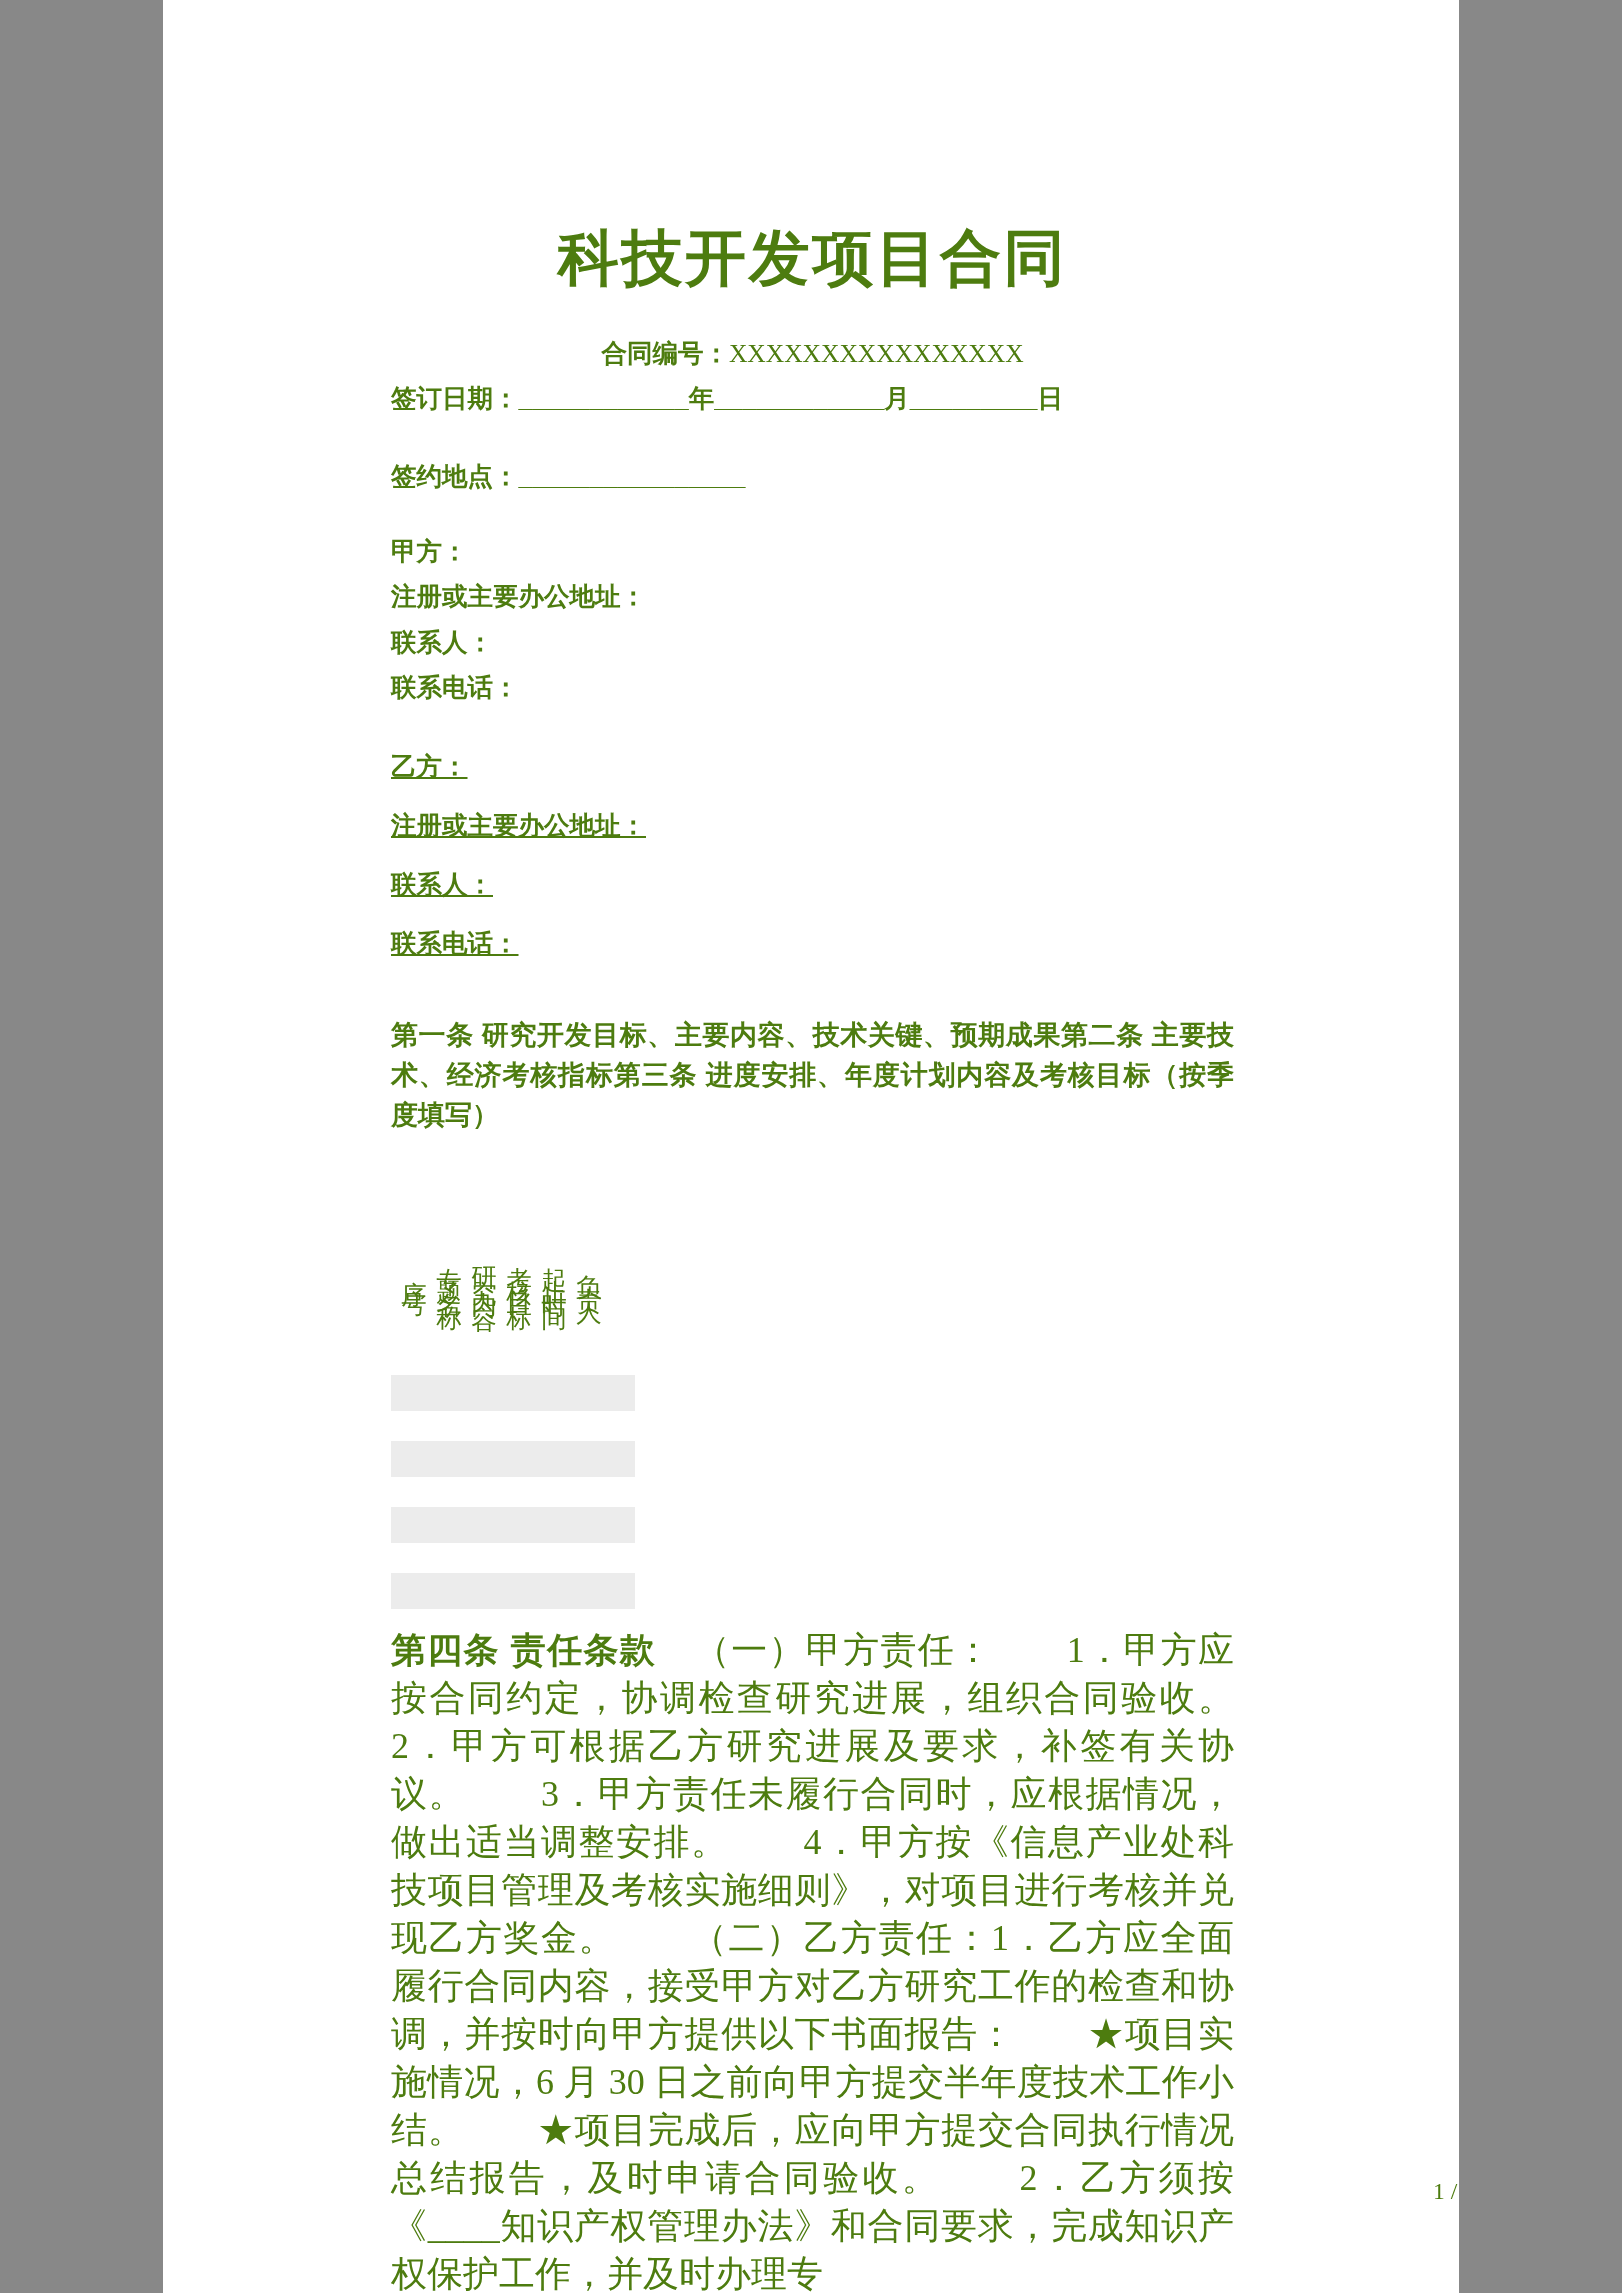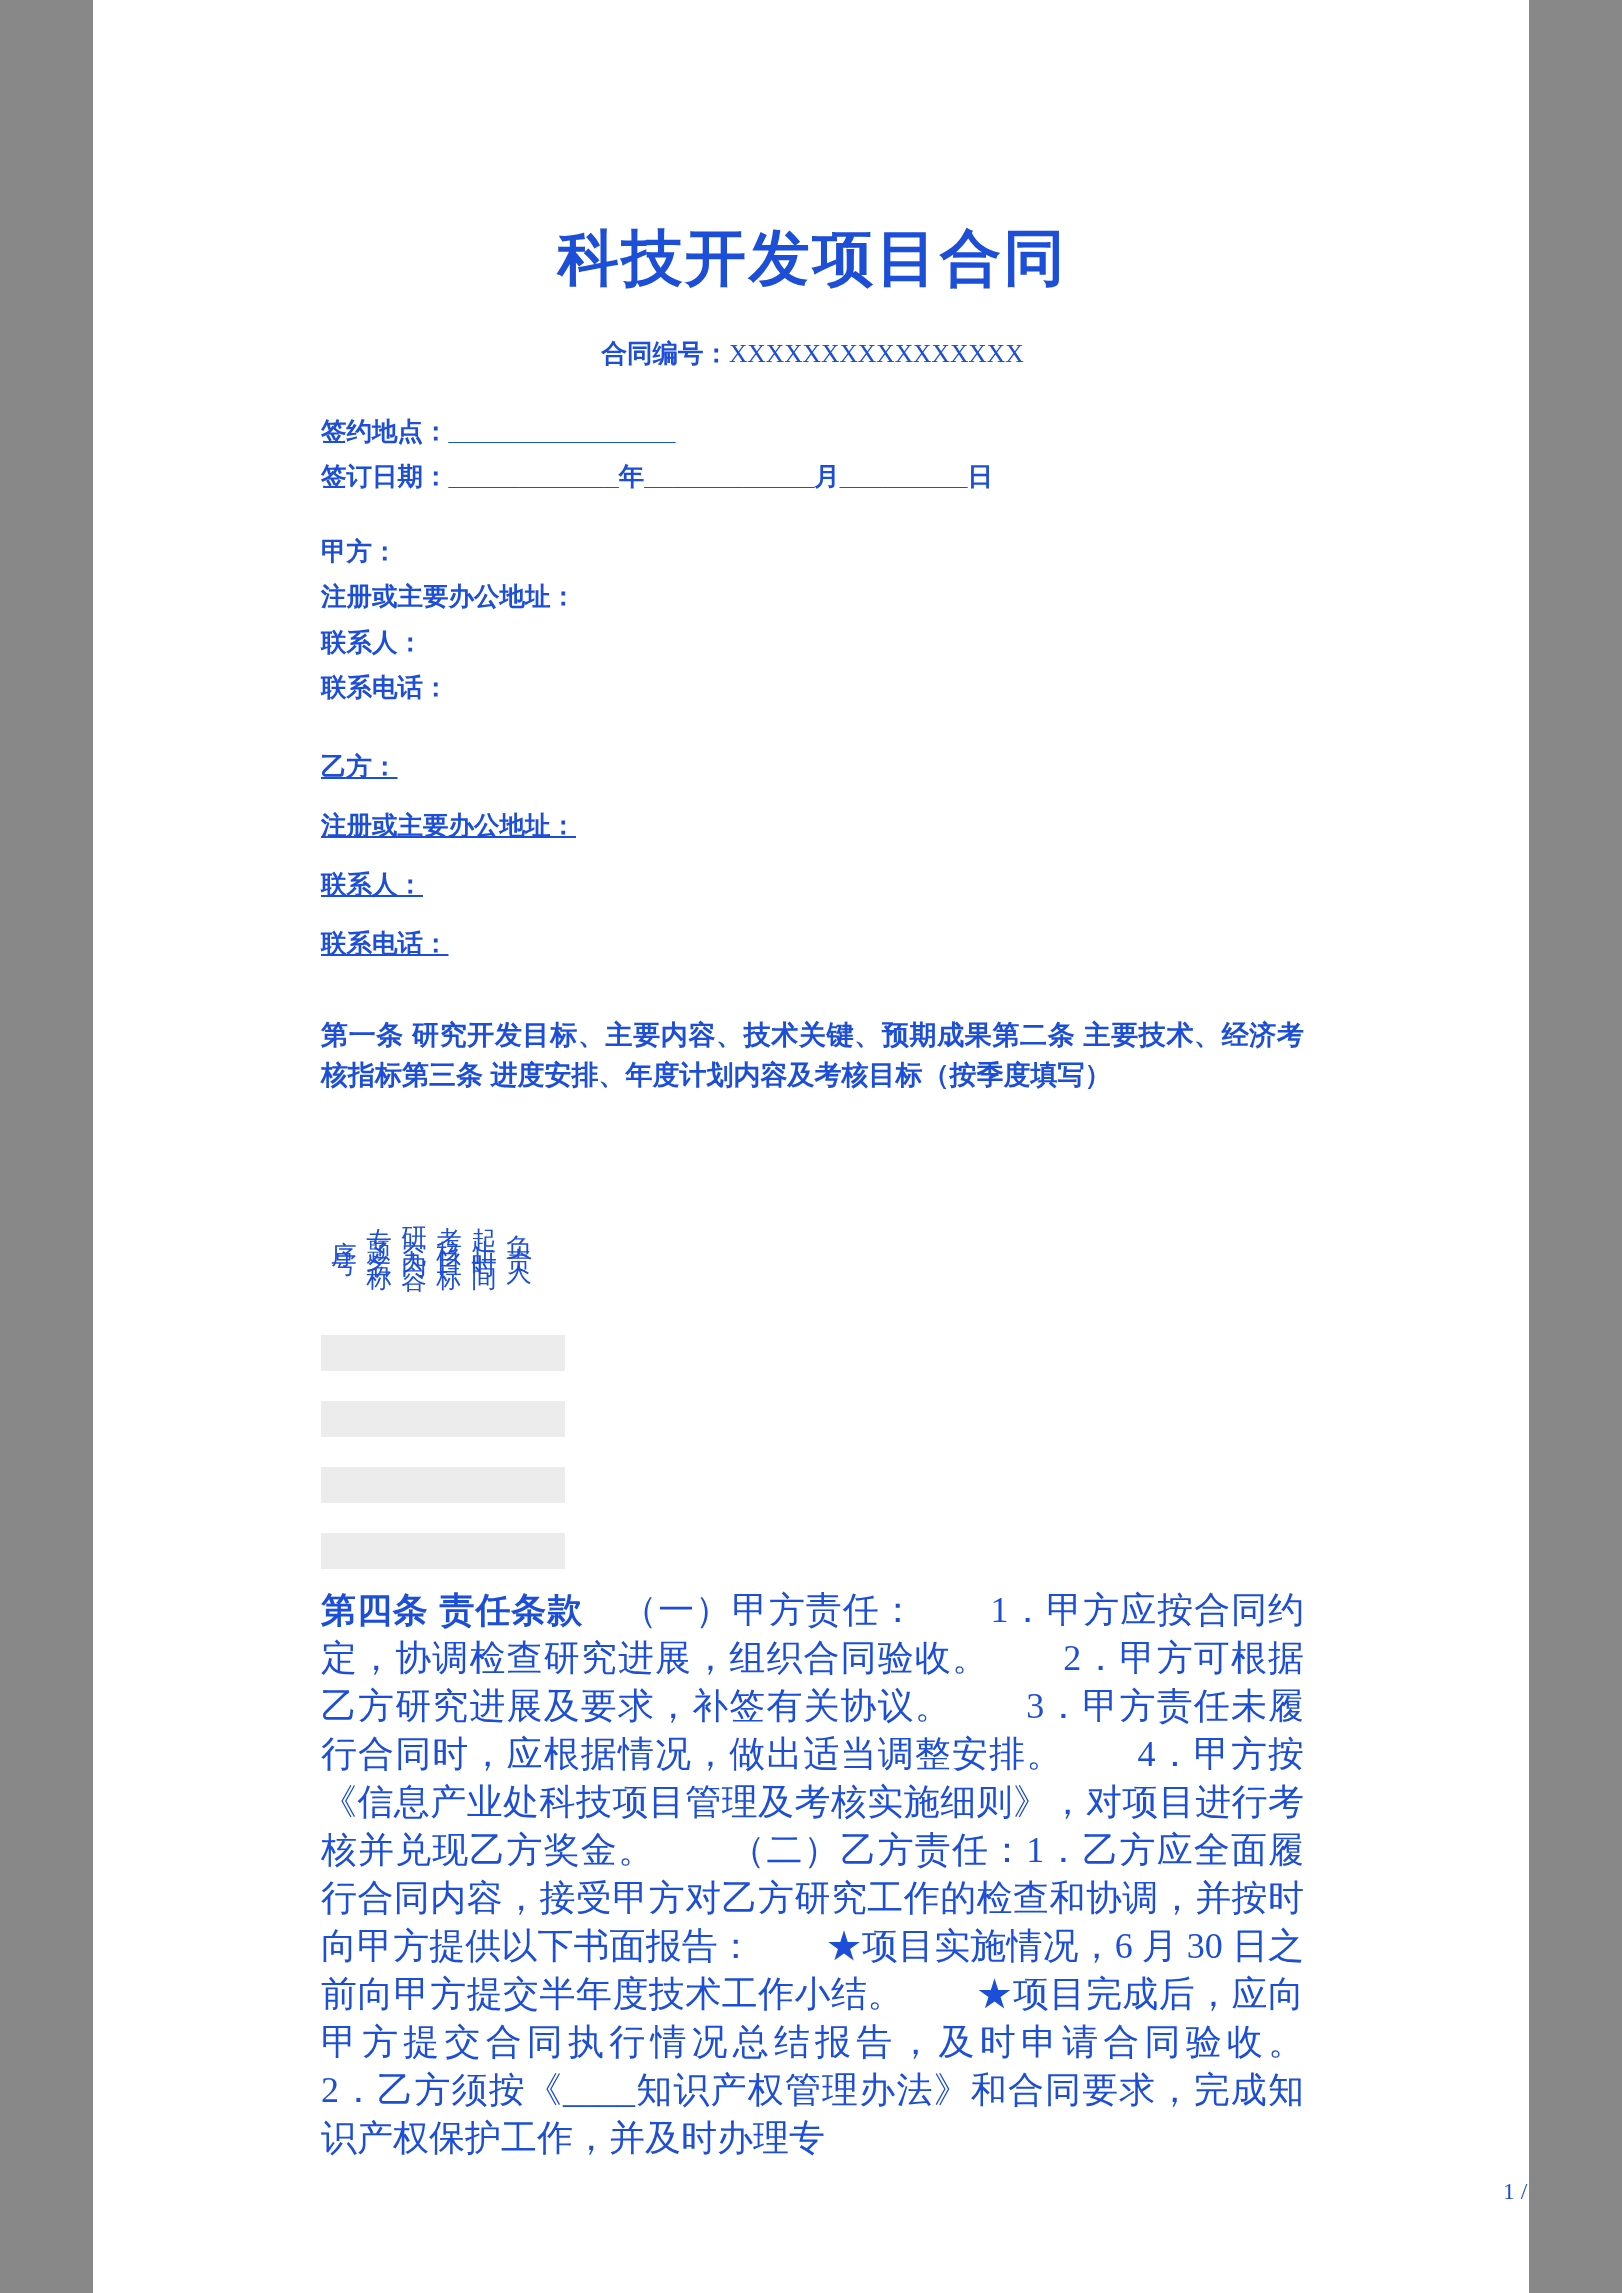--- a/index.html
+++ b/index.html
@@ -1,23 +1,23 @@
 <!DOCTYPE html>
 <html style="font-size:14.5px"><head>
 <meta charset="utf-8">
 <style>
   * { margin: 0; padding: 0; box-sizing: border-box; }
   html, body { background: #888; }
   .page {
-    width: 1436px;
+    width: 1296px;
     height: 2294px;
     margin: 0 auto;
     position: relative;
     background: #ffffff;
-    color: #1d4ed8;
+    color: #4d7c0f;
     font-family: "Liberation Serif", "DejaVu Serif", serif;
     overflow: hidden;
   }
   .content { padding: 0 225px 0 228px; }
 
   .title {
     margin-top: 218px;
     text-align: center;
     font-size: 61px;
     font-weight: bold;
@@ -123,22 +123,22 @@
 
 <div class="page">
   <div class="content">
 
     <h1 class="title">科技开发项目合同</h1>
 
     <div class="contract-no">
       <span class="lbl">合同编号：</span><span class="val">XXXXXXXXXXXXXXXX</span>
     </div>
 
+    <div class="sign-line sign-date">签订日期：____________年____________月_________日</div>
     <div class="sign-line sign-place">签约地点：________________</div>
-    <div class="sign-line sign-date">签订日期：____________年____________月_________日</div>
 
     <div class="party party-a">
       <div class="line">甲方：</div>
       <div class="line">注册或主要办公地址：</div>
       <div class="line">联系人：</div>
       <div class="line">联系电话：</div>
     </div>
 
     <div class="party party-b">
       <div class="line">乙方：</div>

